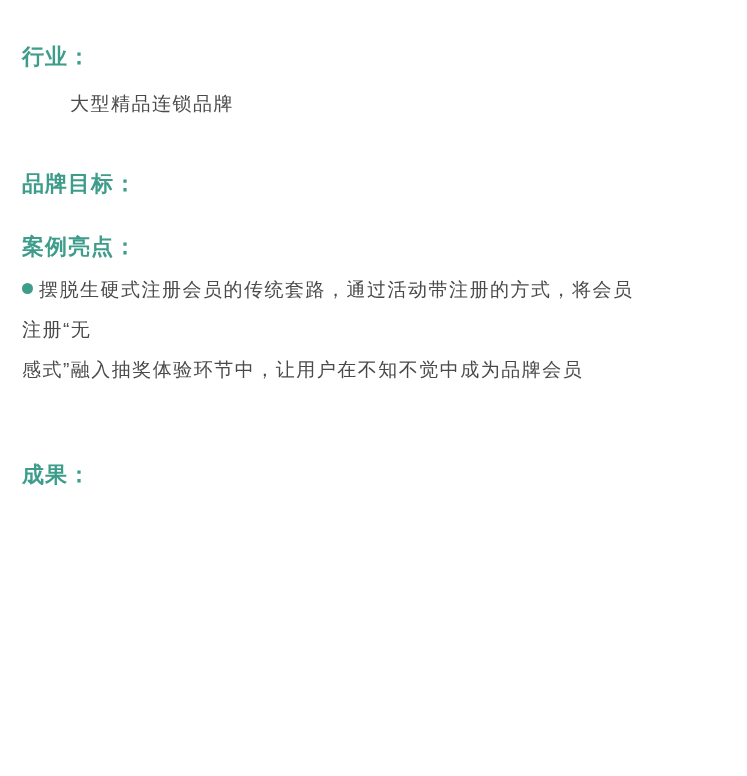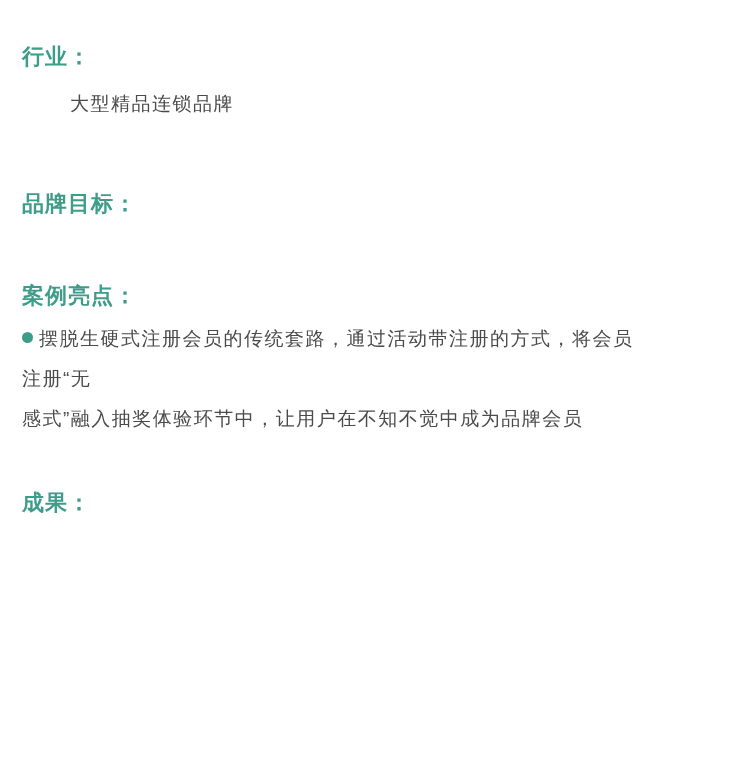--- a/index.html
+++ b/index.html
@@ -30,28 +30,28 @@
   .body-text,
   .bullet-list li,
   .bullet-para{
     color:var(--text,#4a4a4a);
     font-size:19px;
     line-height:40px;
     letter-spacing:1.5px;
     white-space:pre-line;
   }
   .section-industry .body-text{margin-top:16px;line-height:40px;margin-left:48px;}
-  .section-goals{margin-top:69px;}
+  .section-goals{margin-top:49px;}
   .bullet-list{list-style:none;margin-top:13px;}
   .bullet-list li{margin-bottom:5px;}
   .bullet-list li:last-child{margin-bottom:0;}
-  .section-highlights{margin-top:70px;}
+  .section-highlights{margin-top:41px;}
   .bullet-para{margin-top:12px;}
   .bullet-para + .bullet-para{margin-top:6px;}
-  .section-results{margin-top:53px;}
+  .section-results{margin-top:74px;}
   .dot{
     display:inline-block;
     width:11px;
     height:11px;
     border-radius:50%;
     background:var(--accent,#3E9C8B);
     margin-right:6px;
     vertical-align:middle;
     position:relative;
     top:-2px;

